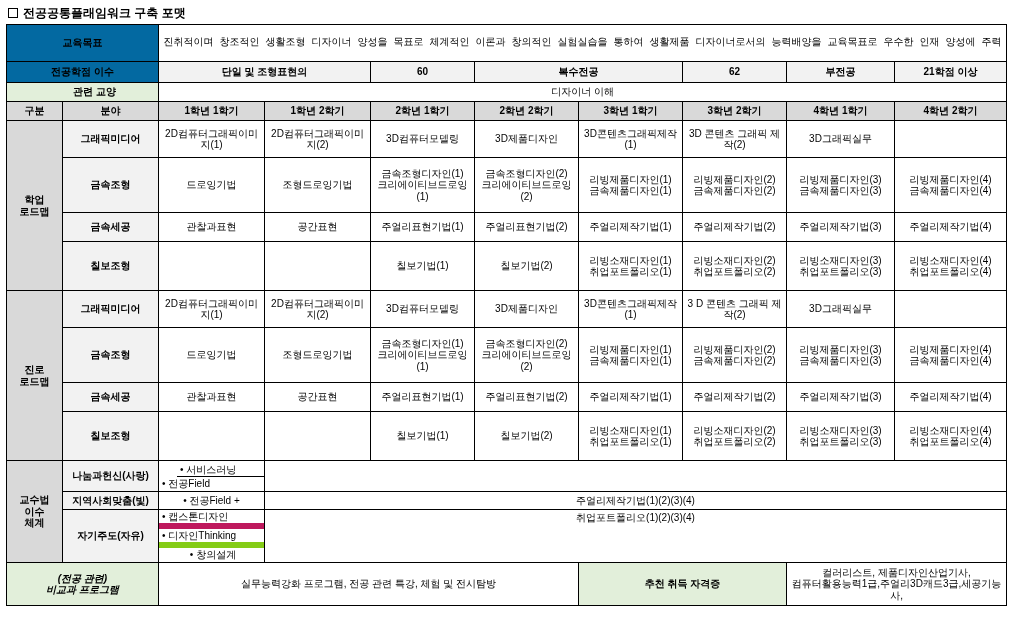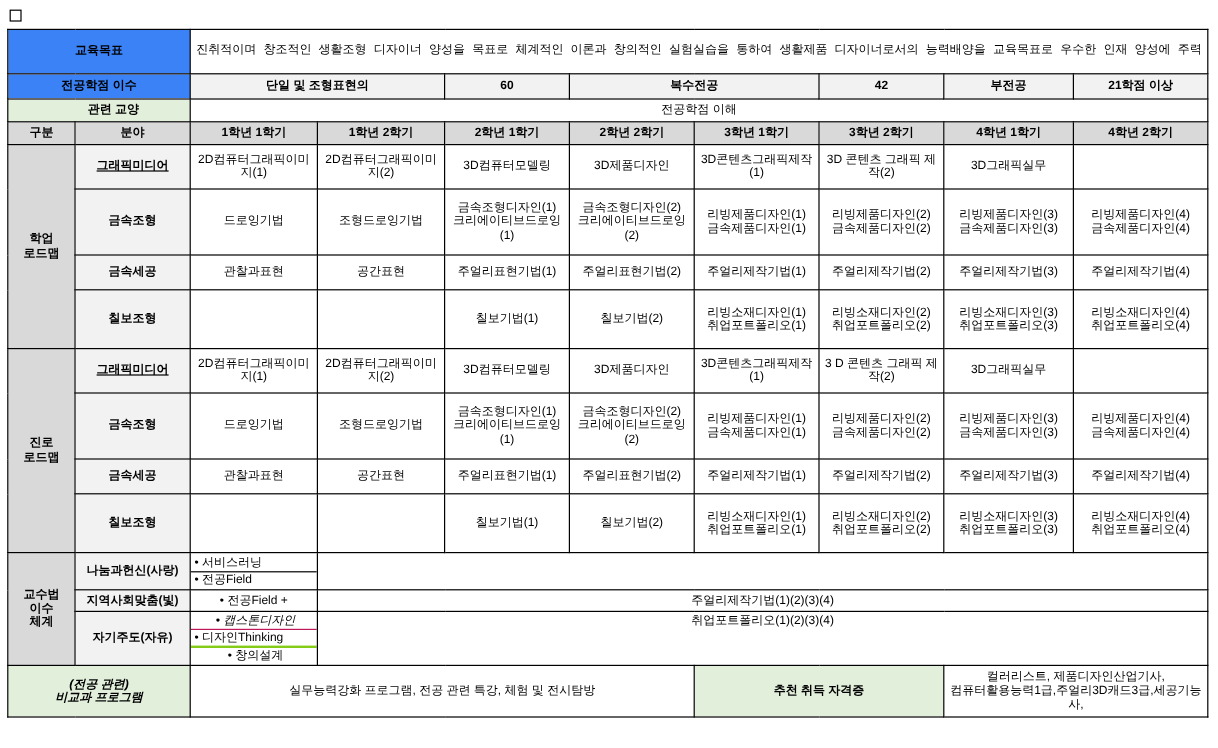--- a/index.html
+++ b/index.html
@@ -50,21 +50,21 @@
     border: 1px solid #000000;
     font-size: 10px;
     padding: 1px 2px;
     vertical-align: middle;
     text-align: center;
     line-height: 1.15;
     word-break: break-all;
     overflow: hidden;
   }
   .hdr-green {
-    background: #3b82f6;
+    background: #0369a1;
     font-weight: bold;
   }
   .hdr-green-lt {
     background: #e2efda;
     font-weight: bold;
   }
   .hdr-gray {
     background: #d9d9d9;
     font-weight: bold;
   }
@@ -78,21 +78,20 @@
   }
   .goal-text {
     text-align: left;
     padding: 2px 4px;
     line-height: 1.35;
     font-size: 11px;
     font-family: Liberation Mono, monospace;
   }
   .row-h {
     height: 34px;
-    text-decoration: underline;
   }
   .bullet-cell {
     text-align: left;
     padding-left: 3px;
     font-size: 10px;
     height: 14px;
   }
   .multiline {
     white-space: pre-line;
   }
@@ -102,20 +101,21 @@
     font-size: 10px;
   }
 </style>
 </head>
 <body>
 
 <div class="page">
 
   <div class="doc-title-row">
     <span class="title-marker"></span>
+    <span class="doc-title">전공공통플래임워크 구축 포맷</span>
   </div>
 
   <table class="main">
     <colgroup>
       <col style="width:56px">
       <col style="width:96px">
       <col style="width:106px">
       <col style="width:106px">
       <col style="width:104px">
       <col style="width:104px">
@@ -129,28 +129,28 @@
       <tr>
         <td colspan="2" class="hdr-green" style="height:34px;">교육목표</td>
         <td colspan="8" class="goal-text">진취적이며 창조적인 생활조형 디자이너 양성을 목표로 체계적인 이론과 창의적인 실험실습을 통하여 생활제품 디자이너로서의 능력배양을 교육목표로 우수한 인재 양성에 주력</td>
       </tr>
 
       <tr>
         <td colspan="2" class="hdr-green" style="height:18px;">전공학점 이수</td>
         <td colspan="2" class="hdr-gray-lt">단일 및 조형표현의</td>
         <td class="hdr-gray-lt">60</td>
         <td colspan="2" class="hdr-gray-lt">복수전공</td>
-        <td class="hdr-gray-lt">42</td>
+        <td class="hdr-gray-lt">62</td>
         <td class="hdr-gray-lt">부전공</td>
         <td class="hdr-gray-lt">21학점 이상</td>
       </tr>
 
       <tr>
         <td colspan="2" class="hdr-green-lt" style="height:16px;padding-left:26px;">관련 교양</td>
-        <td colspan="8">전공학점 이해</td>
+        <td colspan="8">디자이너 이해</td>
       </tr>
 
       <tr>
         <td class="hdr-gray" style="height:16px;">구분</td>
         <td class="hdr-gray">분야</td>
         <td class="hdr-gray">1학년 1학기</td>
         <td class="hdr-gray">1학년 2학기</td>
         <td class="hdr-gray">2학년 1학기</td>
         <td class="hdr-gray">2학년 2학기</td>
         <td class="hdr-gray">3학년 1학기</td>
@@ -272,35 +272,35 @@
         <td class="left multiline">리빙소재디자인(4)
 취업포트폴리오(4)</td>
       </tr>
 
       <tr>
         <td rowspan="3" class="hdr-gray multiline">교수법
 이수
 체계</td>
         <td class="hdr-gray-lt" style="height:28px;">나눔과헌신(사랑)</td>
         <td class="bullet-cell" style="padding:0;">
-          <div style="border-bottom:1px solid #000;height:13px;line-height:13px;padding-left:3px;text-align:left;">• 서비스러닝</div>
+          <div style="border-bottom:1px solid #000;height:13px;line-height:13px;padding-left:3px;text-align:left;margin-left:18px;">• 서비스러닝</div>
           <div style="height:13px;line-height:13px;padding-left:3px;text-align:left;">• 전공Field</div>
         </td>
         <td colspan="7" class="left"></td>
       </tr>
       <tr>
         <td class="hdr-gray-lt" style="height:15px;margin-top:17px;">지역사회맞춤(빛)</td>
         <td class="bullet-cell">• 전공Field +</td>
         <td colspan="7" class="left">주얼리제작기법(1)(2)(3)(4)</td>
       </tr>
       <tr>
         <td class="hdr-gray-lt" style="height:42px;">자기주도(자유)</td>
         <td class="bullet-cell" style="padding:0;">
-          <div style="border-bottom:1px solid #be185d;height:13px;line-height:13px;padding-left:3px;text-align:center;font-style:italic;">• 캡스톤디자인</div>
-          <div style="border-bottom:2px solid #84cc16;height:13px;line-height:13px;padding-left:3px;text-align:left;">• 디자인Thinking</div>
+          <div style="border-bottom:6px solid #be185d;height:13px;line-height:13px;padding-left:3px;text-align:left;">• 캡스톤디자인</div>
+          <div style="border-bottom:6px solid #84cc16;height:13px;line-height:13px;padding-left:3px;text-align:left;">• 디자인Thinking</div>
           <div style="height:14px;line-height:14px;padding-left:3px;text-align:center;">• 창의설계</div>
         </td>
         <td colspan="7" class="left" style="vertical-align:top;padding-top:2px;margin-left:30px;">취업포트폴리오(1)(2)(3)(4)</td>
       </tr>
 
       <tr>
         <td colspan="2" class="hdr-green-lt multiline" style="height:40px;font-style:italic;">(전공 관련)
 비교과 프로그램</td>
         <td colspan="4">실무능력강화 프로그램, 전공 관련 특강,  체험 및 전시탐방</td>
         <td colspan="2" class="hdr-green-lt">추천 취득 자격증</td>

